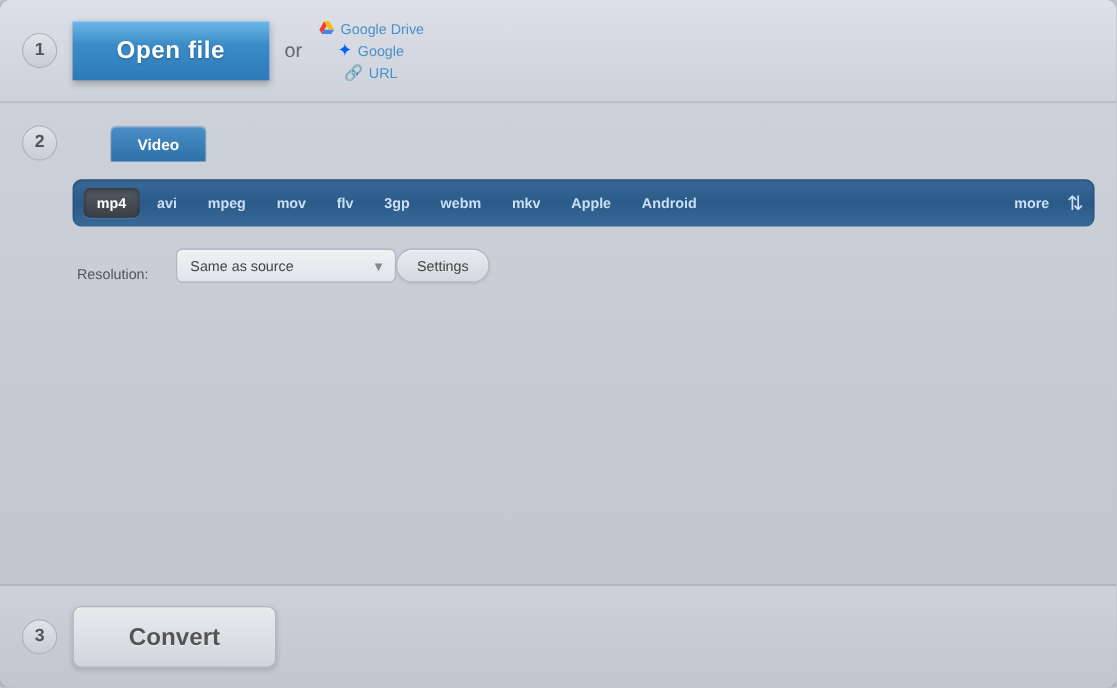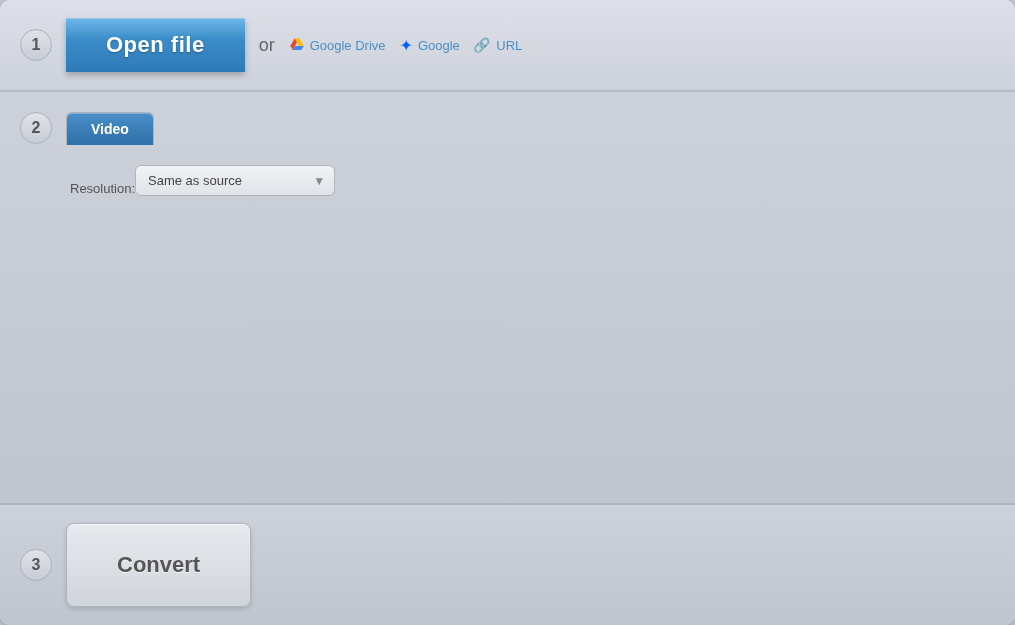--- a/index.html
+++ b/index.html
@@ -66,21 +66,22 @@
 
     .or-text {
       color: #666;
       font-size: 18px;
       flex-shrink: 0;
     }
 
     .cloud-links {
       display: flex;
       align-items: center;
-      gap: 14px;
+      gap: 2px;
+      flex-direction: column;
     }
 
     .cloud-link {
       display: flex;
       align-items: center;
       gap: 5px;
       color: #4a90c8;
       text-decoration: none;
       font-size: 13px;
       cursor: pointer;
@@ -113,20 +114,21 @@
       display: flex;
       flex-direction: column;
       gap: 16px;
     }
 
     
     .tabs {
       display: flex;
       align-items: flex-end;
       gap: 0;
+      margin-left: 34px;
     }
 
     .tab {
       padding: 8px 24px;
       cursor: pointer;
       border-radius: 6px 6px 0 0;
       font-size: 14px;
       font-weight: bold;
       border: 1px solid #adb1b9;
       position: relative;
@@ -206,20 +208,21 @@
       appearance: none;
       background: linear-gradient(180deg, #f0f2f5 0%, #e0e3e8 100%);
       border: 1px solid #b0b4bc;
       border-radius: 6px;
       padding: 7px 30px 7px 12px;
       font-size: 13px;
       color: #444;
       cursor: pointer;
       position: relative;
       min-width: 200px;
+      margin-left: 25px;
     }
 
     .select-wrapper {
       position: relative;
       display: inline-block;
     }
 
     .select-arrow {
       position: absolute;
       right: 10px;
@@ -247,21 +250,21 @@
       padding: 18px 20px;
       display: flex;
       align-items: center;
       gap: 14px;
     }
 
     .convert-btn {
       background: linear-gradient(180deg, #e8eaee 0%, #d0d4db 100%);
       border: 1px solid #b0b4bc;
       border-radius: 8px;
-      padding: 28px 50px;
+      padding: 14px 50px;
       font-size: 22px;
       font-weight: bold;
       color: #555;
       cursor: pointer;
       box-shadow: 0 2px 5px rgba(0,0,0,0.15), inset 0 1px 0 rgba(255,255,255,0.6);
       text-shadow: 0 1px 0 rgba(255,255,255,0.7);
     }
 
     
     .gdrive-tri-1 { fill: #4285F4; }
@@ -298,34 +301,51 @@
   </div>
 
   <div class="section-2">
     <div class="step-circle">2</div>
     <div class="section-2-content">
 
       <div class="tabs">
         <div class="tab tab-video">Video</div>
       </div>
 
+      <div class="format-bar">
+        <div class="format-item active">mp4</div>
+        <div class="format-item">avi</div>
+        <div class="format-item">mpeg</div>
+        <div class="format-item">mov</div>
+        <div class="format-item">flv</div>
+        <div class="format-item">3gp</div>
+        <div class="format-item">webm</div>
+        <div class="format-item">mkv</div>
+        <div class="format-item">Apple</div>
+        <div class="format-item">Android</div>
+        <div class="format-more">
+          <span class="format-item">more</span>
+          <span class="format-more-arrows">⇅</span>
+        </div>
+      </div>
 
       <div class="resolution-row">
         <span class="resolution-label">Resolution:</span>
         <div class="select-wrapper">
           <select class="resolution-select">
             <option>Same as source</option>
             <option>1080p</option>
             <option>720p</option>
             <option>480p</option>
             <option>360p</option>
             <option>240p</option>
           </select>
           <span class="select-arrow">▼</span>
         </div>
+        <button class="settings-btn">Settings</button>
       </div>
 
     </div>
   </div>
 
   <div class="section-3">
     <div class="step-circle">3</div>
     <button class="convert-btn">Convert</button>
   </div>
 

